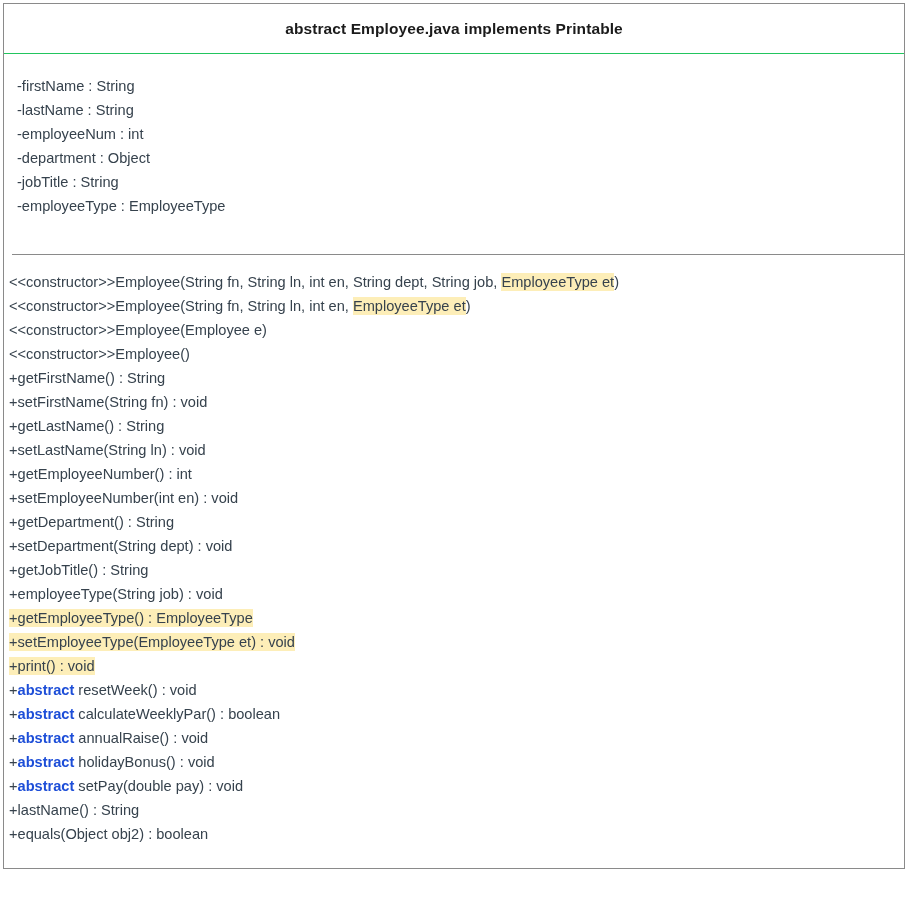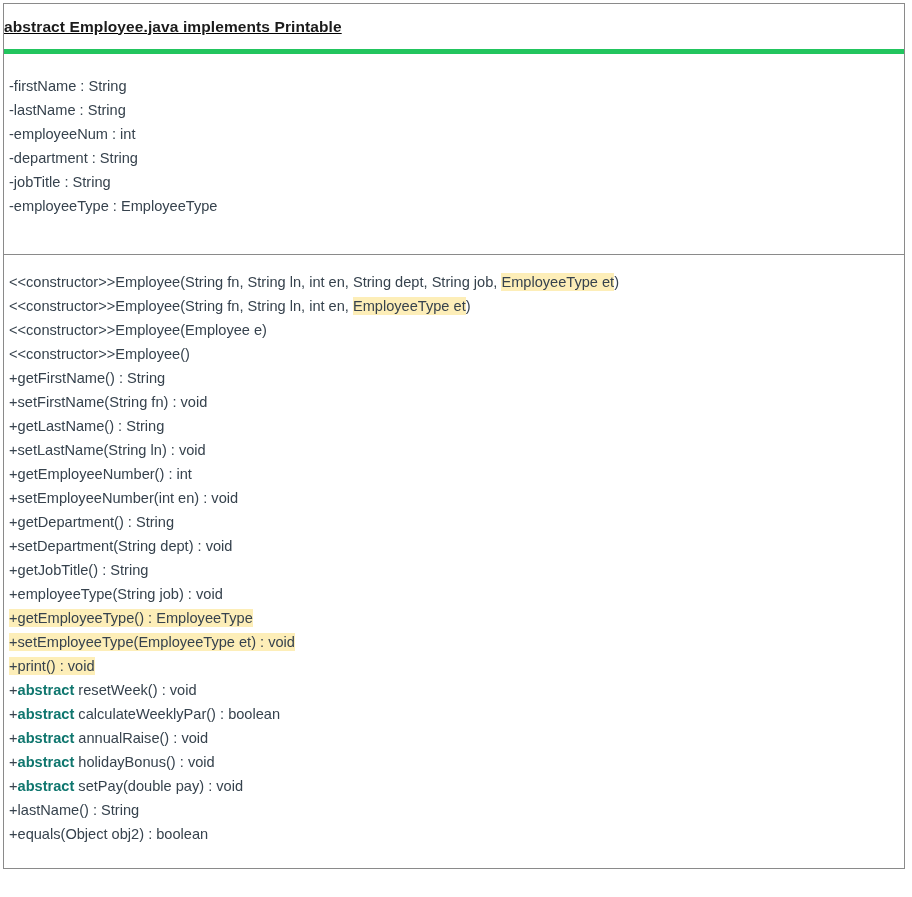--- a/index.html
+++ b/index.html
@@ -20,81 +20,81 @@
     top: 3px;
     width: 902px;
     border: 1px solid #8a8a8a;
     box-sizing: border-box;
     background: #ffffff;
   }
 
   
   .uml-title {
     height: 50px;
-    border-bottom: 5px solid #22c55e;
+    border-bottom: 1px solid #22c55e;
     display: flex;
     align-items: center;
-    justify-content: flex-start;
+    justify-content: center;
     box-sizing: border-box;
-    text-decoration: underline;
   }
   .uml-title-text {
     font-size: 15.5px;
     font-weight: bold;
     color: #1b1b1b;
     letter-spacing: 0.1px;
   }
 
   
   .uml-attributes {
     border-bottom: 1px solid #8a8a8a;
     padding: 20px 0 36px 0;
     box-sizing: border-box;
+    margin-left: 8px;
   }
 
   
   .uml-operations {
     padding: 15px 0 22px 0;
     box-sizing: border-box;
   }
 
   
   .uml-row {
     height: 24px;
     line-height: 24px;
     padding-left: 5px;
     font-size: 14.6px;
     color: #36424d;
     white-space: nowrap;
   }
 
   .kw-abstract {
     font-weight: bold;
-    color: #0f766e;
+    color: #1d4ed8;
   }
 
   .hl {
     background: #fdeeb8;
     padding: 1px 0;
   }
 </style>
 </head>
 <body>
 
 <div class="uml-class">
 
   <div class="uml-title">
     <span class="uml-title-text">abstract Employee.java implements Printable</span>
   </div>
 
   <div class="uml-attributes" id="attributes-container">
       <div class="uml-row"><span>-firstName : String</span></div>
       <div class="uml-row"><span>-lastName : String</span></div>
       <div class="uml-row"><span>-employeeNum : int</span></div>
-      <div class="uml-row"><span>-department : String</span></div>
+      <div class="uml-row"><span>-department : Object</span></div>
       <div class="uml-row"><span>-jobTitle : String</span></div>
       <div class="uml-row"><span>-employeeType : EmployeeType</span></div>
     </div>
 
   <div class="uml-operations" id="operations-container">
       <div class="uml-row"><span>&lt;&lt;constructor&gt;&gt;Employee(String fn, String ln, int en, String dept, String job, </span><span class="hl">EmployeeType et</span><span>)</span></div>
       <div class="uml-row"><span>&lt;&lt;constructor&gt;&gt;Employee(String fn, String ln, int en, </span><span class="hl">EmployeeType et</span><span>)</span></div>
       <div class="uml-row"><span>&lt;&lt;constructor&gt;&gt;Employee(Employee e)</span></div>
       <div class="uml-row"><span>&lt;&lt;constructor&gt;&gt;Employee()</span></div>
       <div class="uml-row"><span>+getFirstName() : String</span></div>

